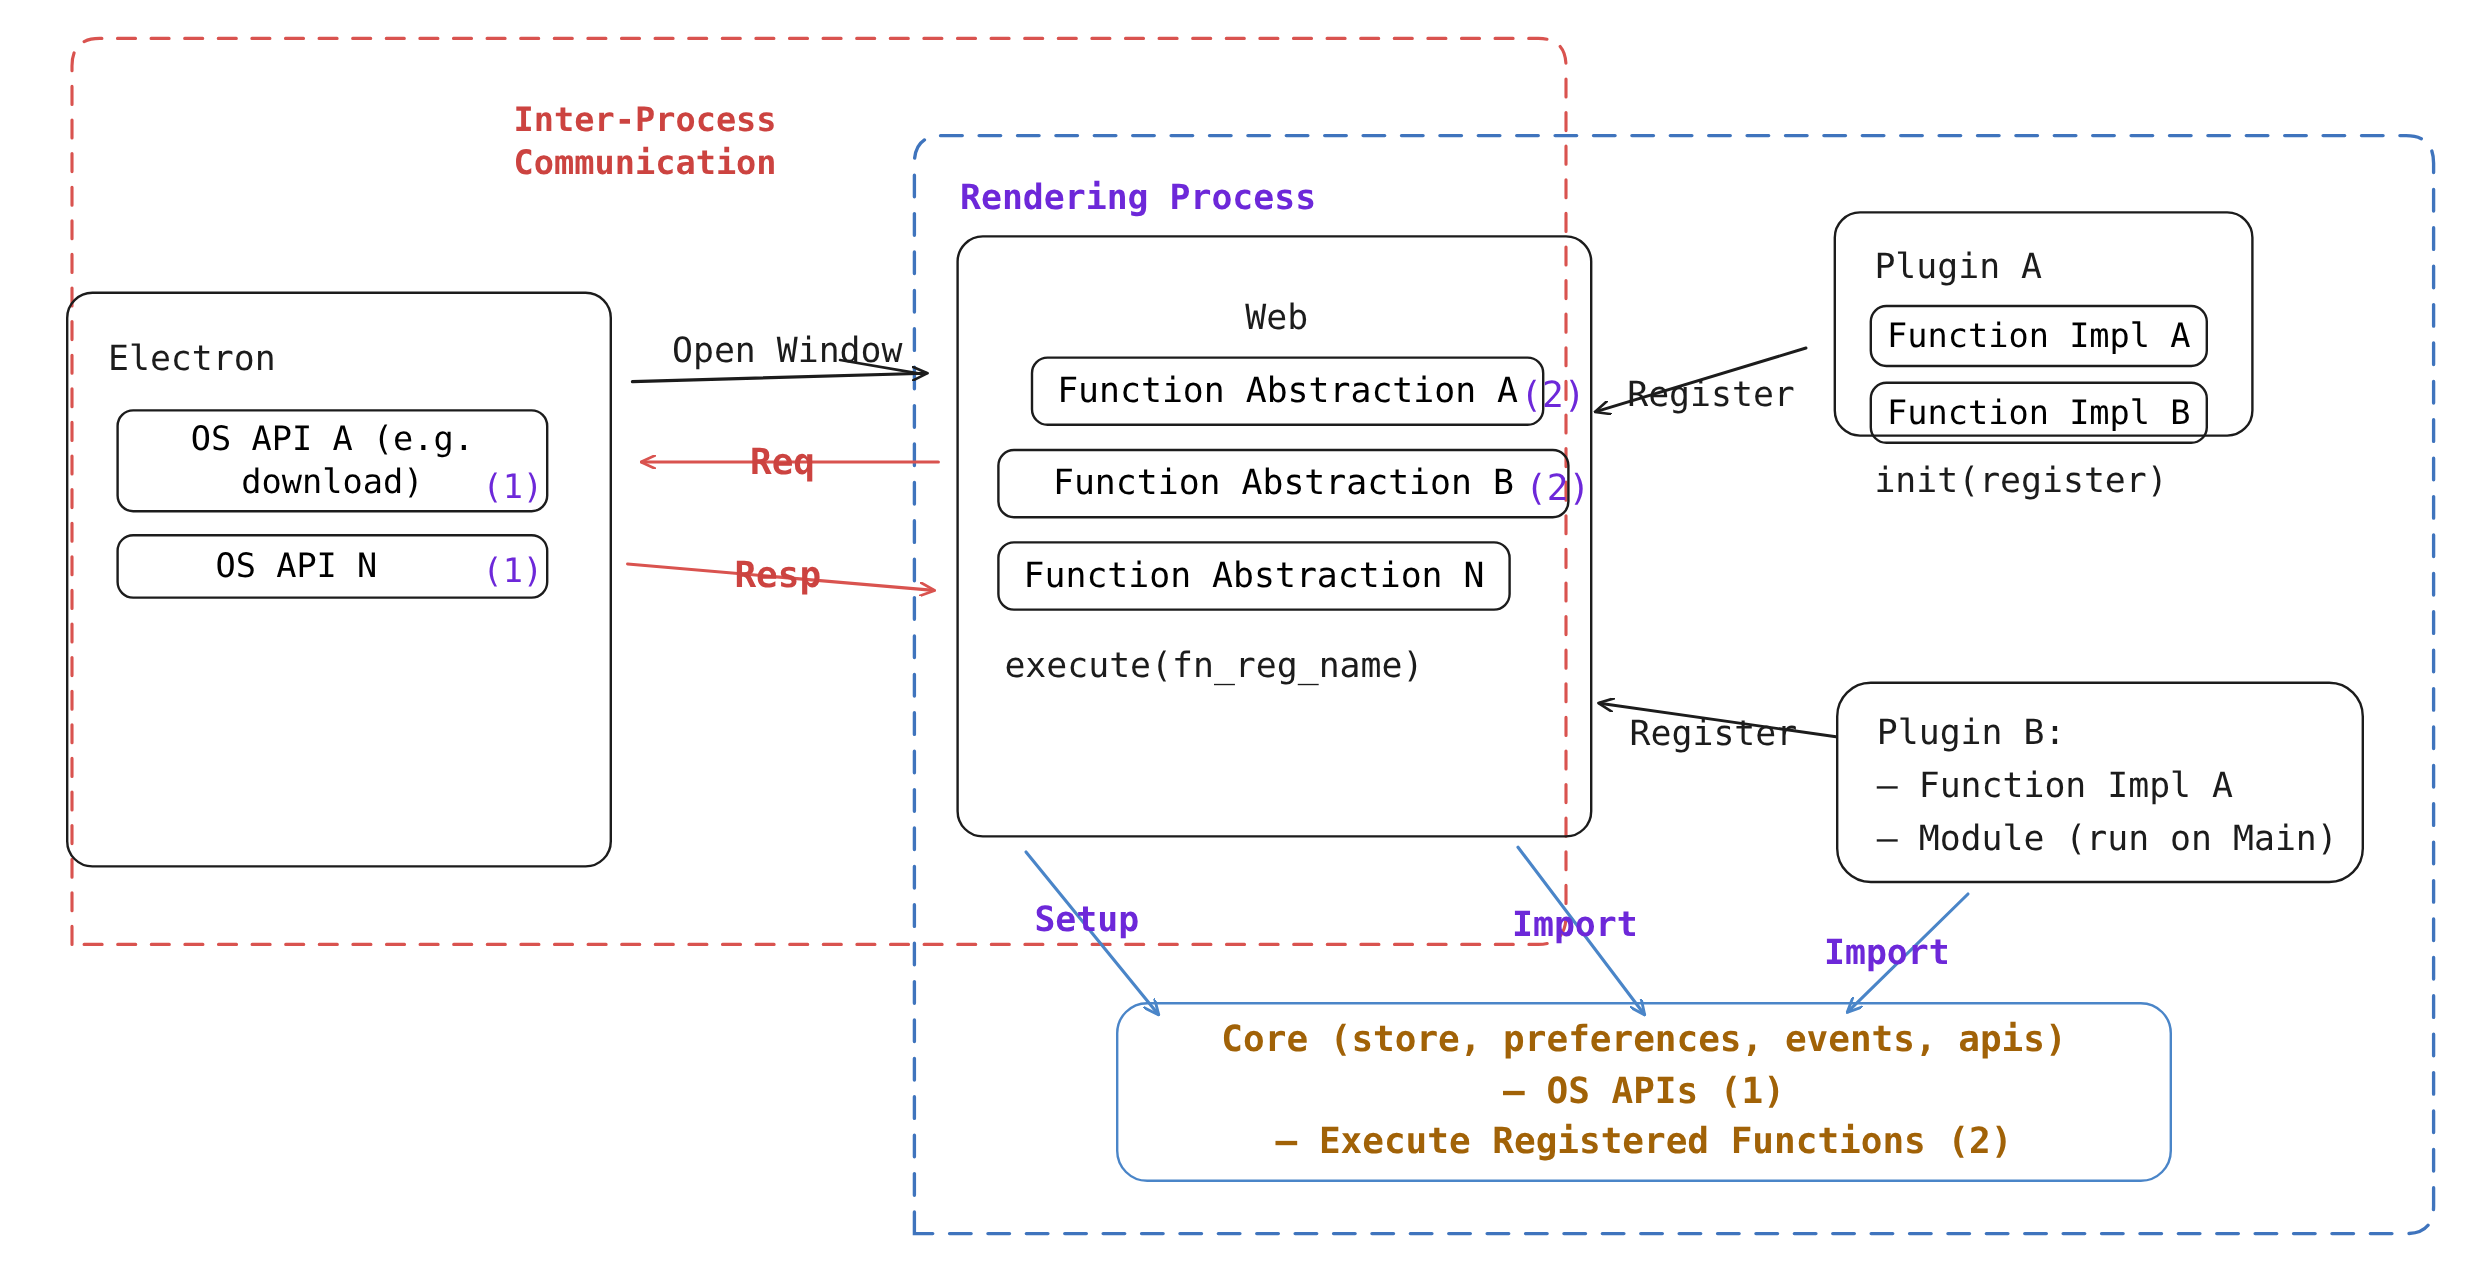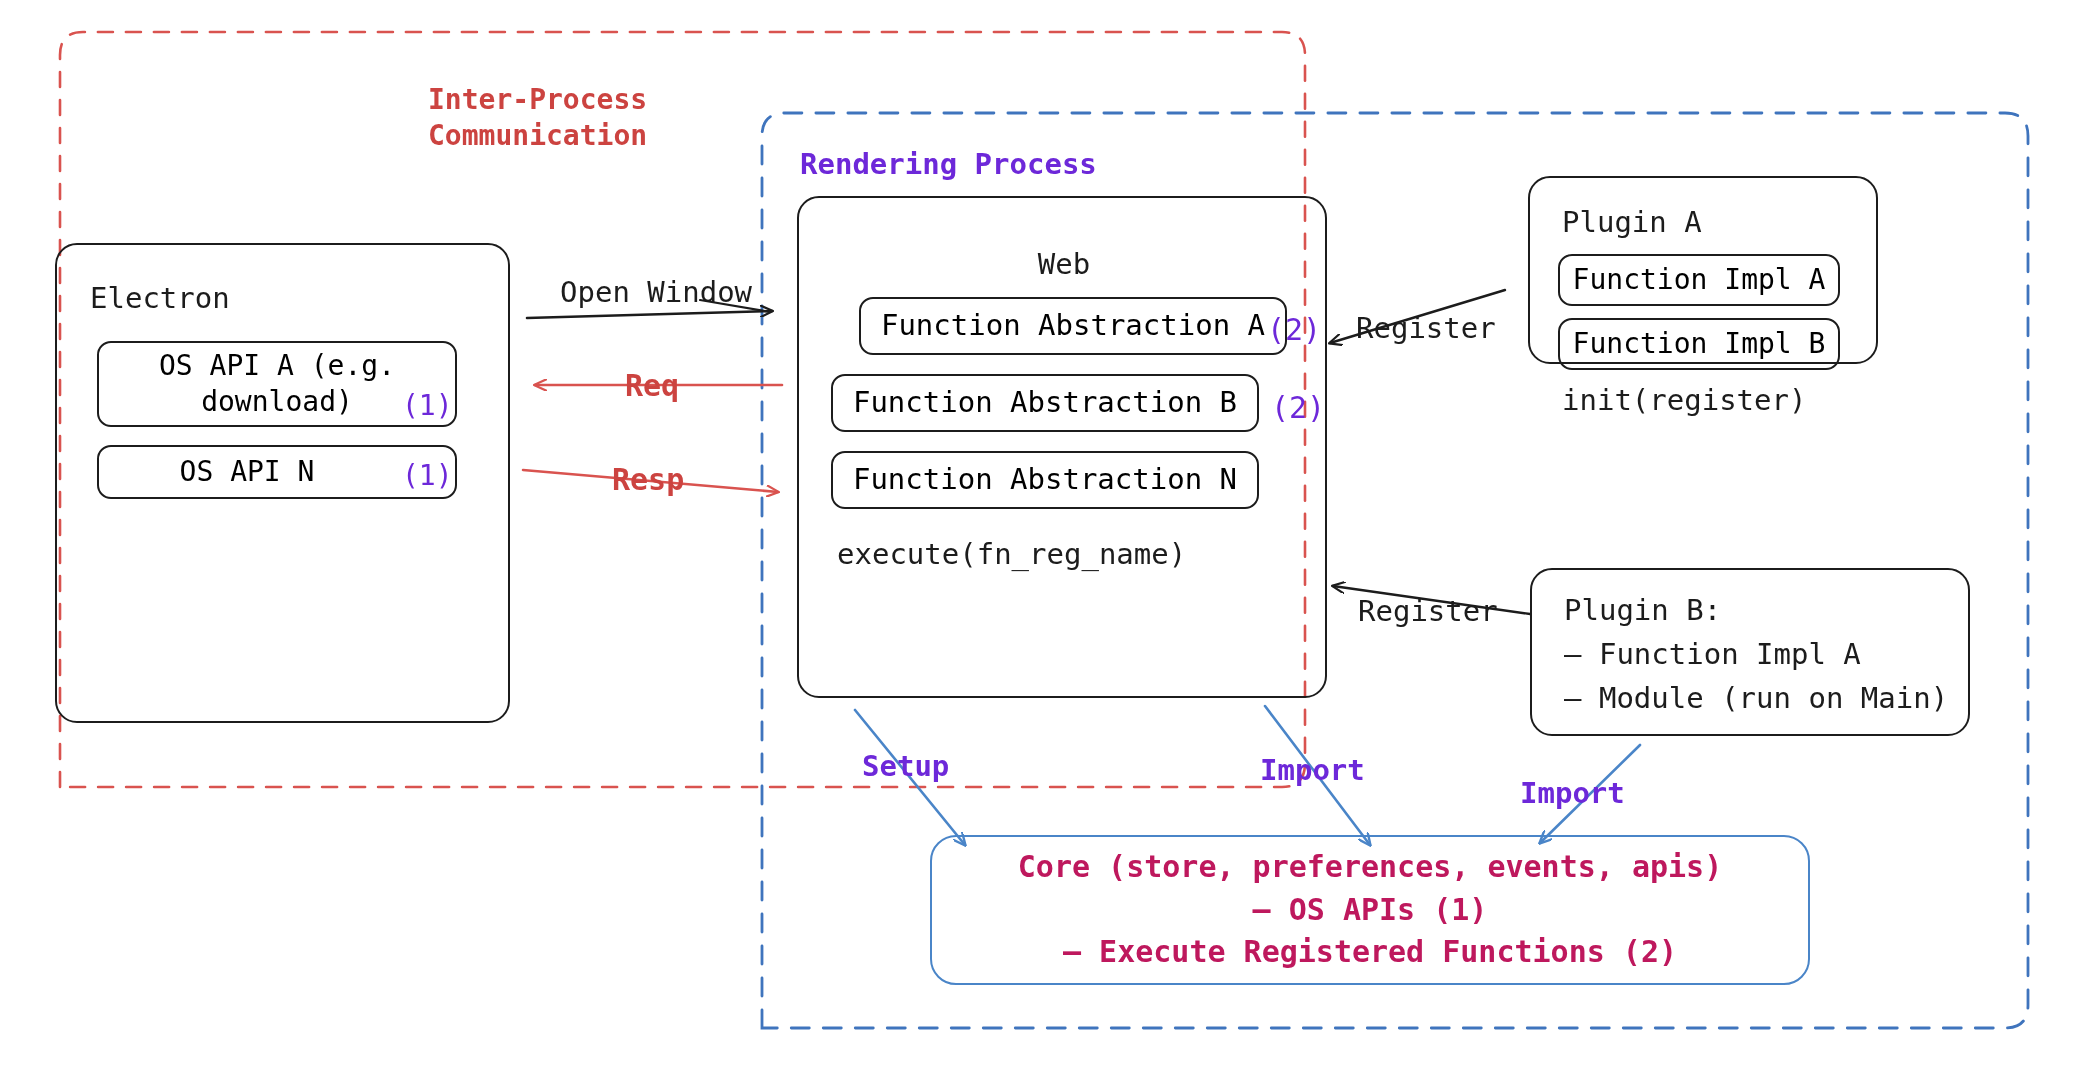--- a/index.html
+++ b/index.html
@@ -55,21 +55,21 @@
   .core-box {
     position: absolute;
     box-sizing: border-box;
     border: 2.5px solid #4a85c8;
     border-radius: 26px;
     background: transparent;
     display: flex;
     flex-direction: column;
     align-items: center;
     justify-content: center;
-    color: #be185d;
+    color: #a16207;
     text-align: center;
     line-height: 1.42;
   }
   .f28 { font-size: 28px; }
   .f29 { font-size: 29px; }
   .f30 { font-size: 30px; }
   .bold { font-weight: 700; }
 </style>
 </head>
 <body>
@@ -163,21 +163,21 @@
   <div class="lbl blue f29 bold" style="left:1520px; top:775px;">Import</div>
 
   <div class="node" style="left:797px; top:196px; width:530px; height:502px;">
     <div class="lbl f29 txt-center" style="left:0; top:48px; width:530px;">Web</div>
 
     <div class="inner-node f29" style="left:32px; top:99px; width:428px; height:58px;margin-left:28px;">
       <span>Function Abstraction A</span>
     </div>
     <div class="lbl blue f30" style="left:468px; top:112px;">(2)</div>
 
-    <div class="inner-node f29" style="left:32px; top:176px; width:428px; height:58px;">
+    <div class="inner-node f29" style="left:32px; top:176px; width:477px; height:58px;">
       <span>Function Abstraction B</span>
     </div>
     <div class="lbl blue f30" style="left:472px; top:190px;">(2)</div>
 
     <div class="inner-node f29" style="left:32px; top:253px; width:428px; height:58px;">
       <span>Function Abstraction N</span>
     </div>
 
     <div class="lbl f29" style="left:38px; top:338px;">execute(fn_reg_name)</div>
   </div>
@@ -189,21 +189,21 @@
       <span>Function Impl A</span>
     </div>
 
     <div class="inner-node f28" style="left:28px; top:140px; width:282px; height:52px;">
       <span>Function Impl B</span>
     </div>
 
     <div class="lbl f29" style="left:32px; top:204px;">init(register)</div>
   </div>
 
-  <div class="node" style="left:1530px; top:568px; width:440px; height:168px;">
+  <div class="node" style="left:1530px; top:568px; width:440px; height:168px;border-radius:29px;">
     <div class="lbl f29" style="left:32px; top:22px;">Plugin B:</div>
     <div class="lbl f29" style="left:32px; top:66px;">– Function Impl A</div>
     <div class="lbl f29" style="left:32px; top:110px;">– Module (run on Main)</div>
   </div>
 
   <div class="core-box f30 bold" style="left:930px; top:835px; width:880px; height:150px;">
     <div>Core (store, preferences, events, apis)</div>
     <div>– OS APIs (1)</div>
     <div>– Execute Registered Functions (2)</div>
   </div>

